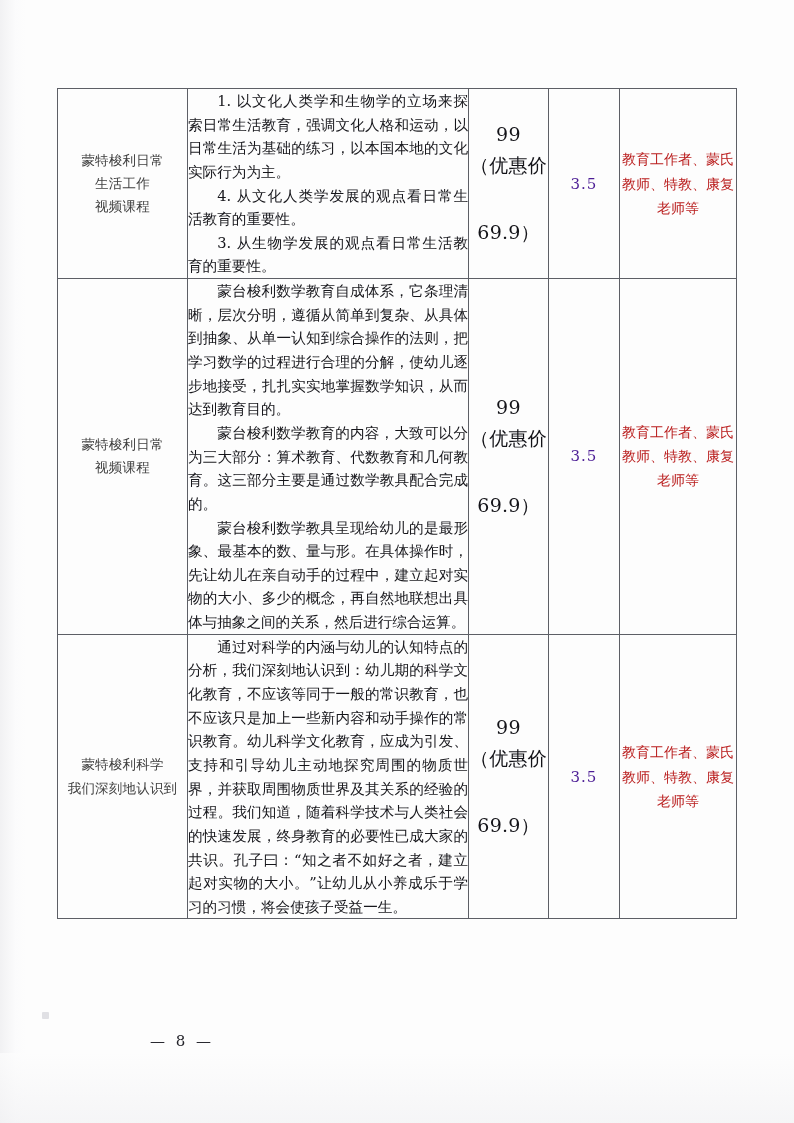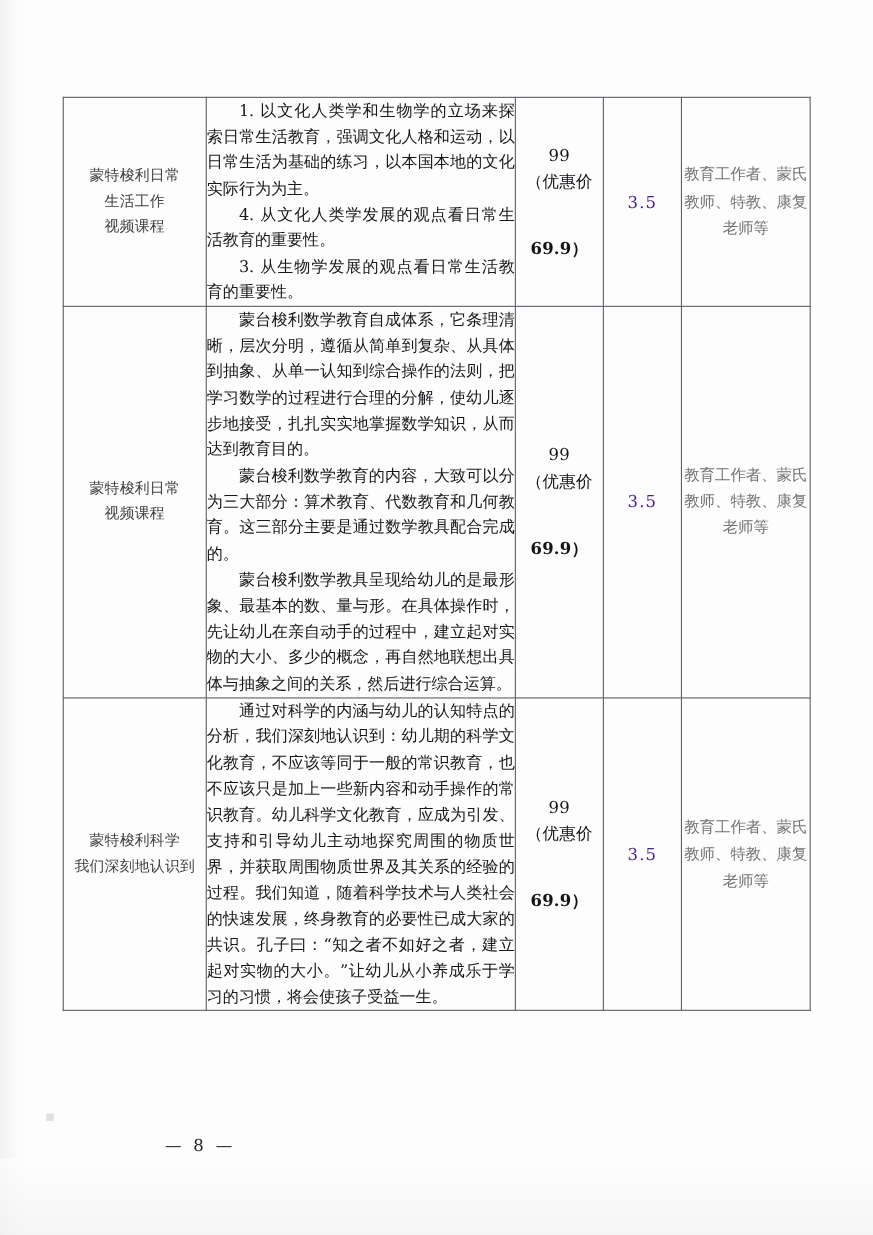--- a/index.html
+++ b/index.html
@@ -86,52 +86,52 @@
     line-height: 1.62;
     padding: 10px 13px 10px 13px;
     color: #16161b;
   }
   .cell-desc p {
     margin: 0;
     text-indent: 2em;
   }
   .cell-price {
     text-align: center;
-    font-size: 15px;
+    font-size: 19px;
     line-height: 1.62;
     padding: 4px 4px;
     color: #131318;
   }
   .cell-price .num {
     display: block;
     letter-spacing: .4px;
   }
   .cell-price .promo {
     display: block;
     font-weight: 400;
     letter-spacing: .2px;
   }
   .cell-price .promo-num {
     display: block;
-    font-weight: 700;
+    font-weight: 400;
     letter-spacing: .2px;
     margin-top: 37px;
   }
   .cell-dur {
     text-align: center;
     font-size: 15px;
     letter-spacing: 1px;
     color: #4c1d95;
   }
   .cell-aud {
     text-align: center;
     font-size: 14px;
     line-height: 1.72;
     padding: 6px 5px;
-    color: #737373;
+    color: #b91c1c;
   }
 
   
   .page-footer {
     position: absolute;
     left: 57px;
     top: 1032px;
     width: 250px;
     text-align: center;
     font-size: 15px;

